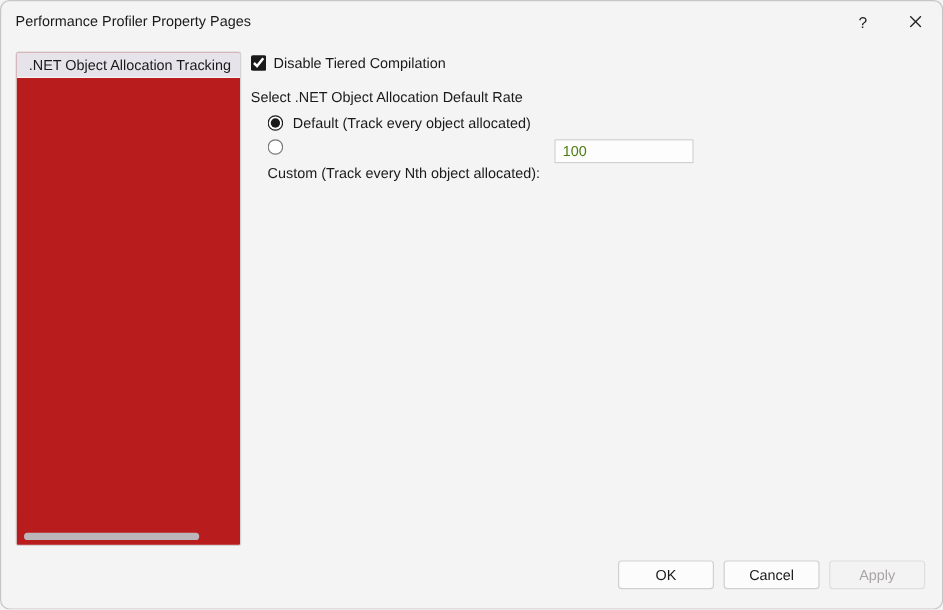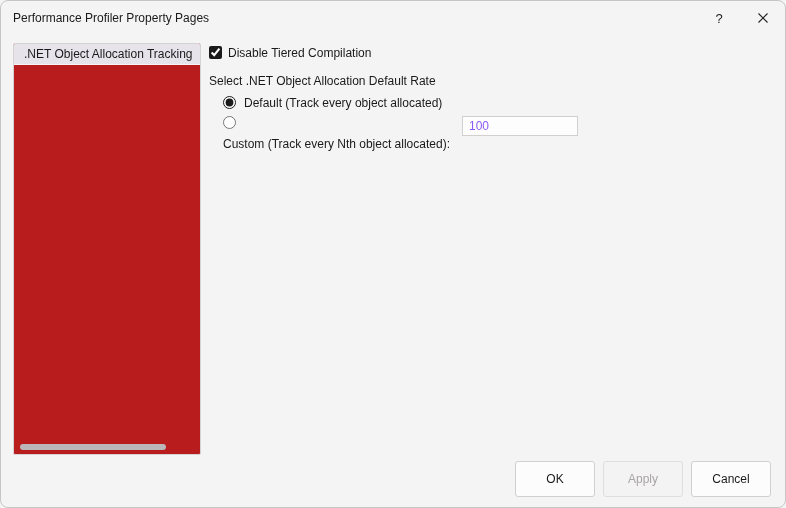--- a/index.html
+++ b/index.html
@@ -102,37 +102,37 @@
     width: 13px; height: 13px;
     margin: 0;
     accent-color: #1a1a1a;
   }
   .bold { font-weight: 400; }
   .custom-input {
     width: 116px;
     height: 20px;
     border: 1px solid #d3cfd1;
     background: #fdfdfd;
-    color: #8b5cf6;
+    color: #4d7c0f;
     font-size: 12px;
     padding: 0 6px;
     margin-left: 4px;
     font-family: inherit;
   }
   .footer {
     height: 48px;
     display: flex;
     align-items: center;
     justify-content: flex-end;
     gap: 8px;
     padding: 0 14px 8px 0;
   }
   .btn {
     width: 80px;
-    height: 36px;
+    height: 24px;
     border: 1px solid #d3cfd1;
     background: #fdfcfd;
     border-radius: 3px;
     font-size: 12px;
     font-family: inherit;
     color: #1a1a1a;
     display: flex;
     align-items: center;
     justify-content: center;
     cursor: default;
@@ -195,21 +195,21 @@
         <input class="custom-input" disabled="" value="100" style="">
       </div>
 
     </div>
   </div>
 
   <div class="footer">
     <div class="btn">
       <span>OK</span>
     </div>
+    <div class="btn">
+      <span>Cancel</span>
+    </div>
     <div class="btn disabled">
       <span>Apply</span>
     </div>
-    <div class="btn">
-      <span>Cancel</span>
-    </div>
   </div>
 
 </div>
 
 </body></html>

